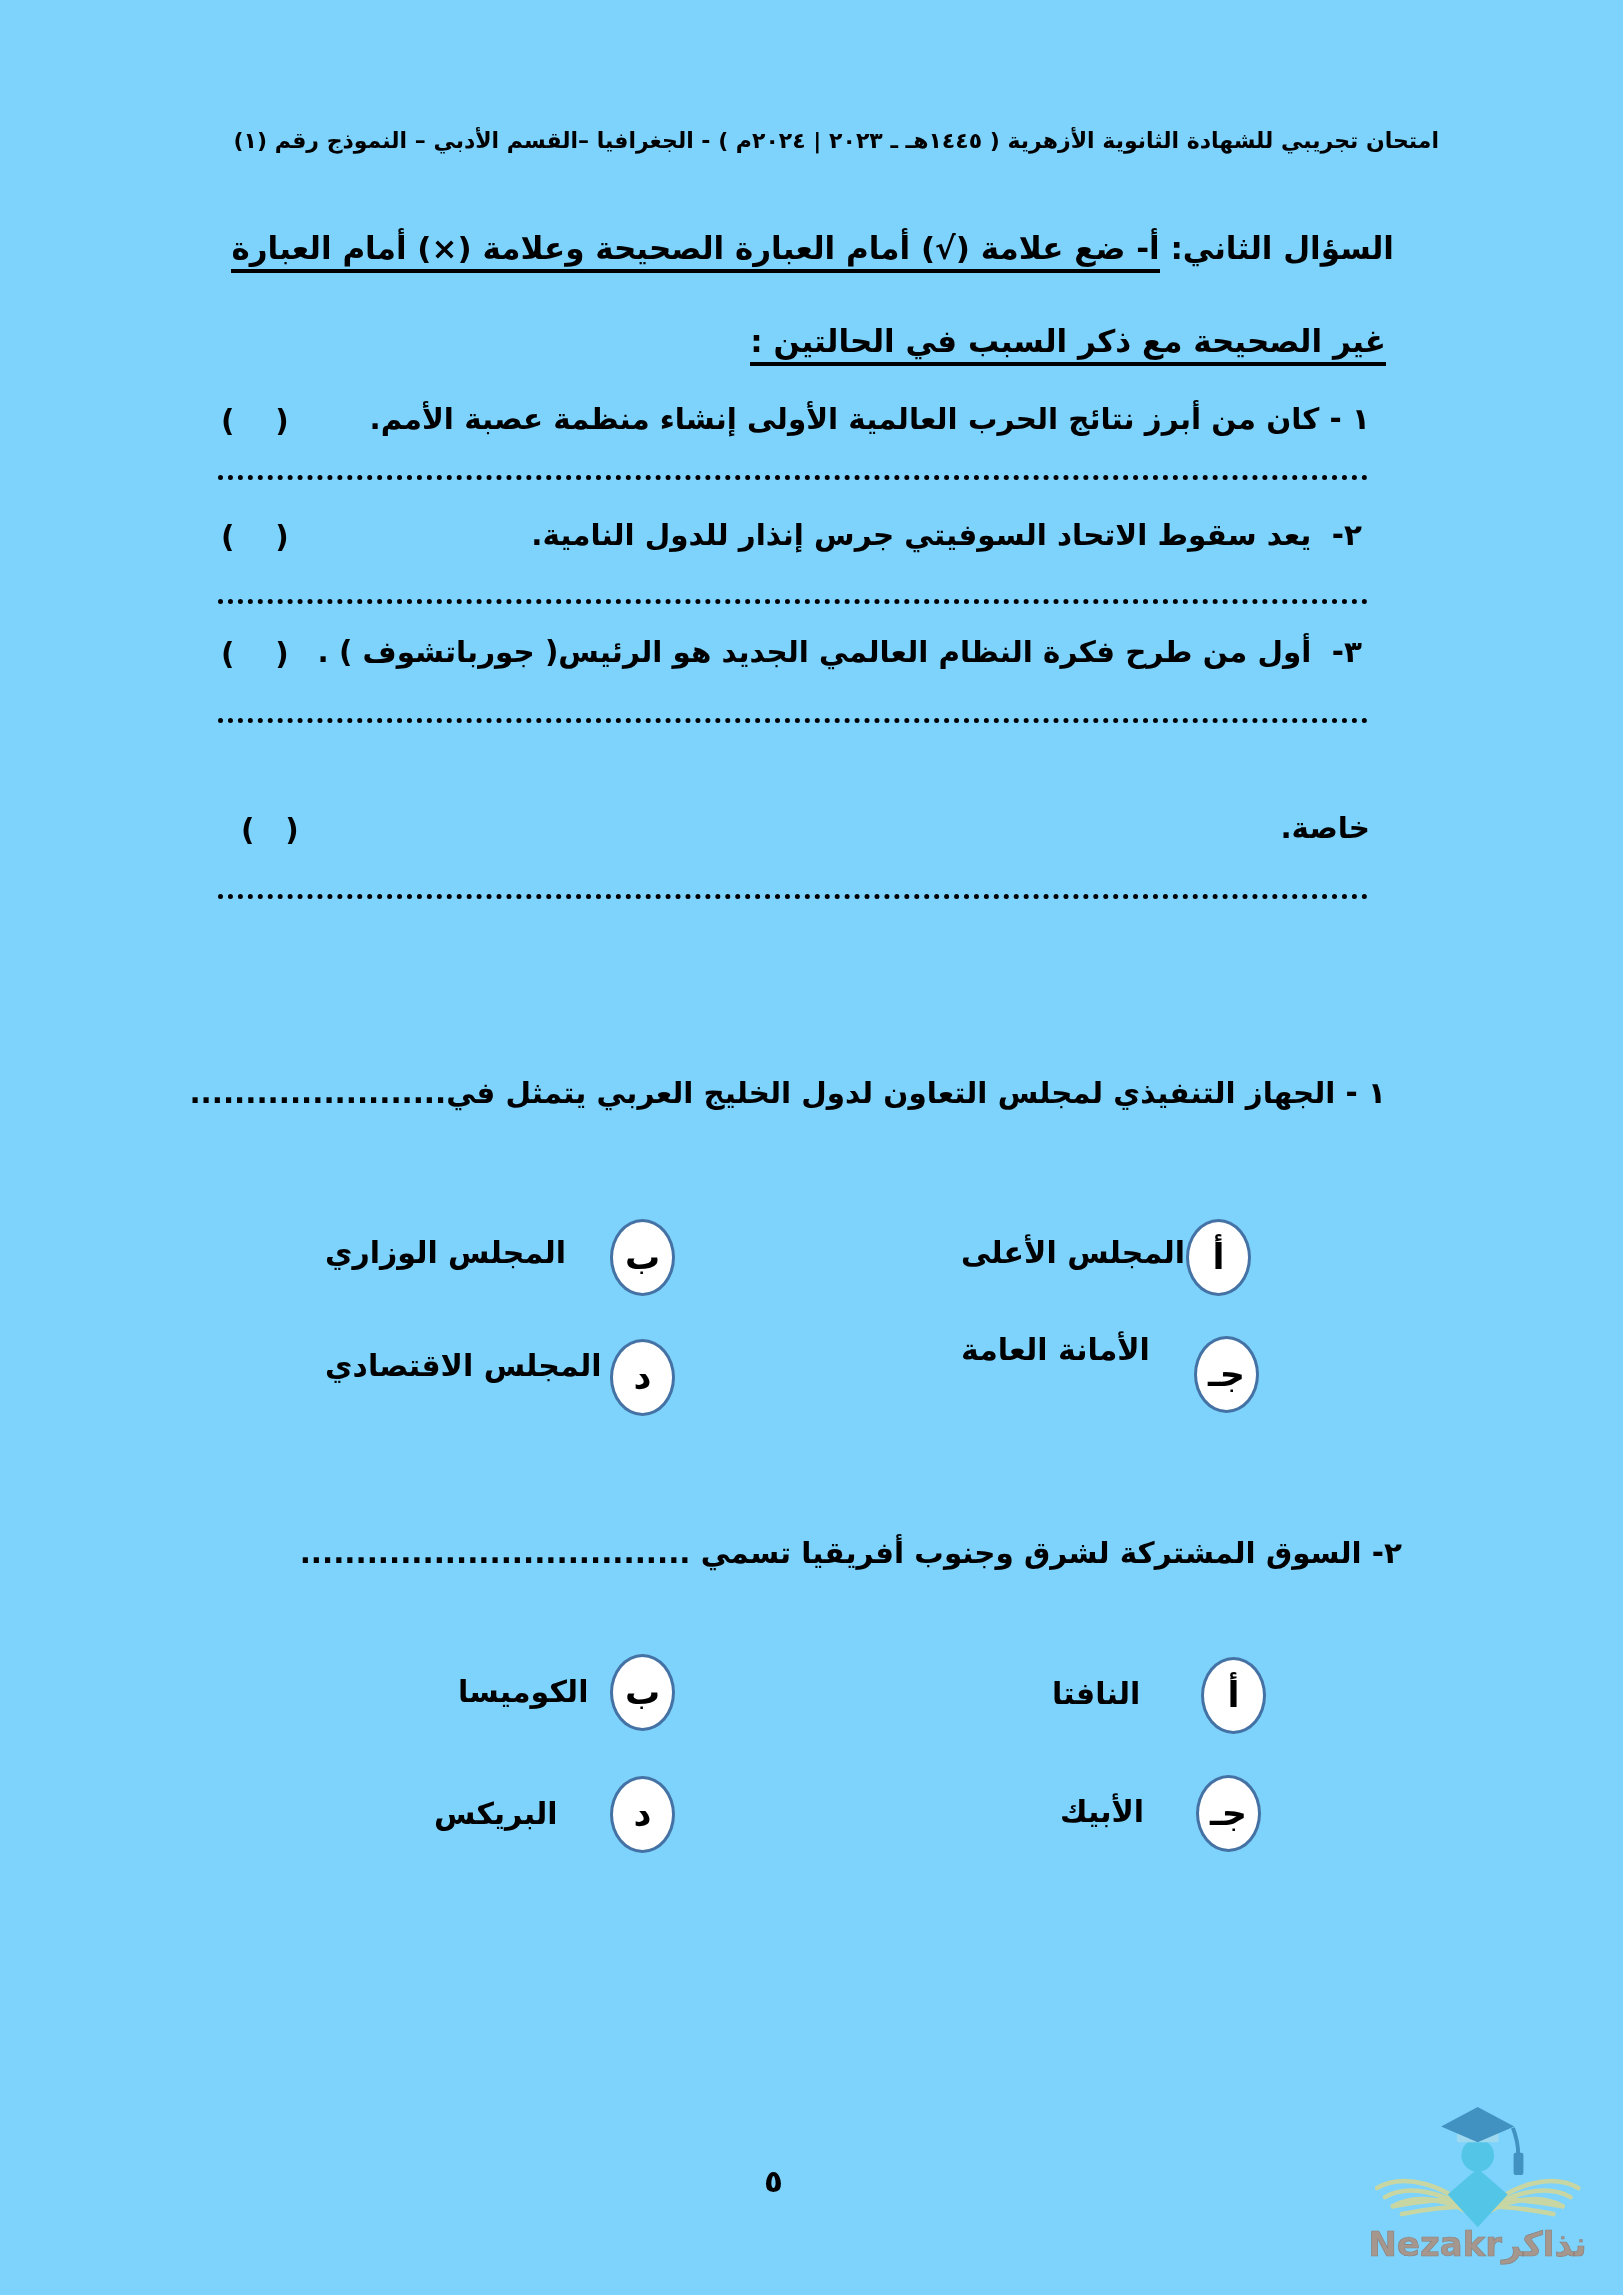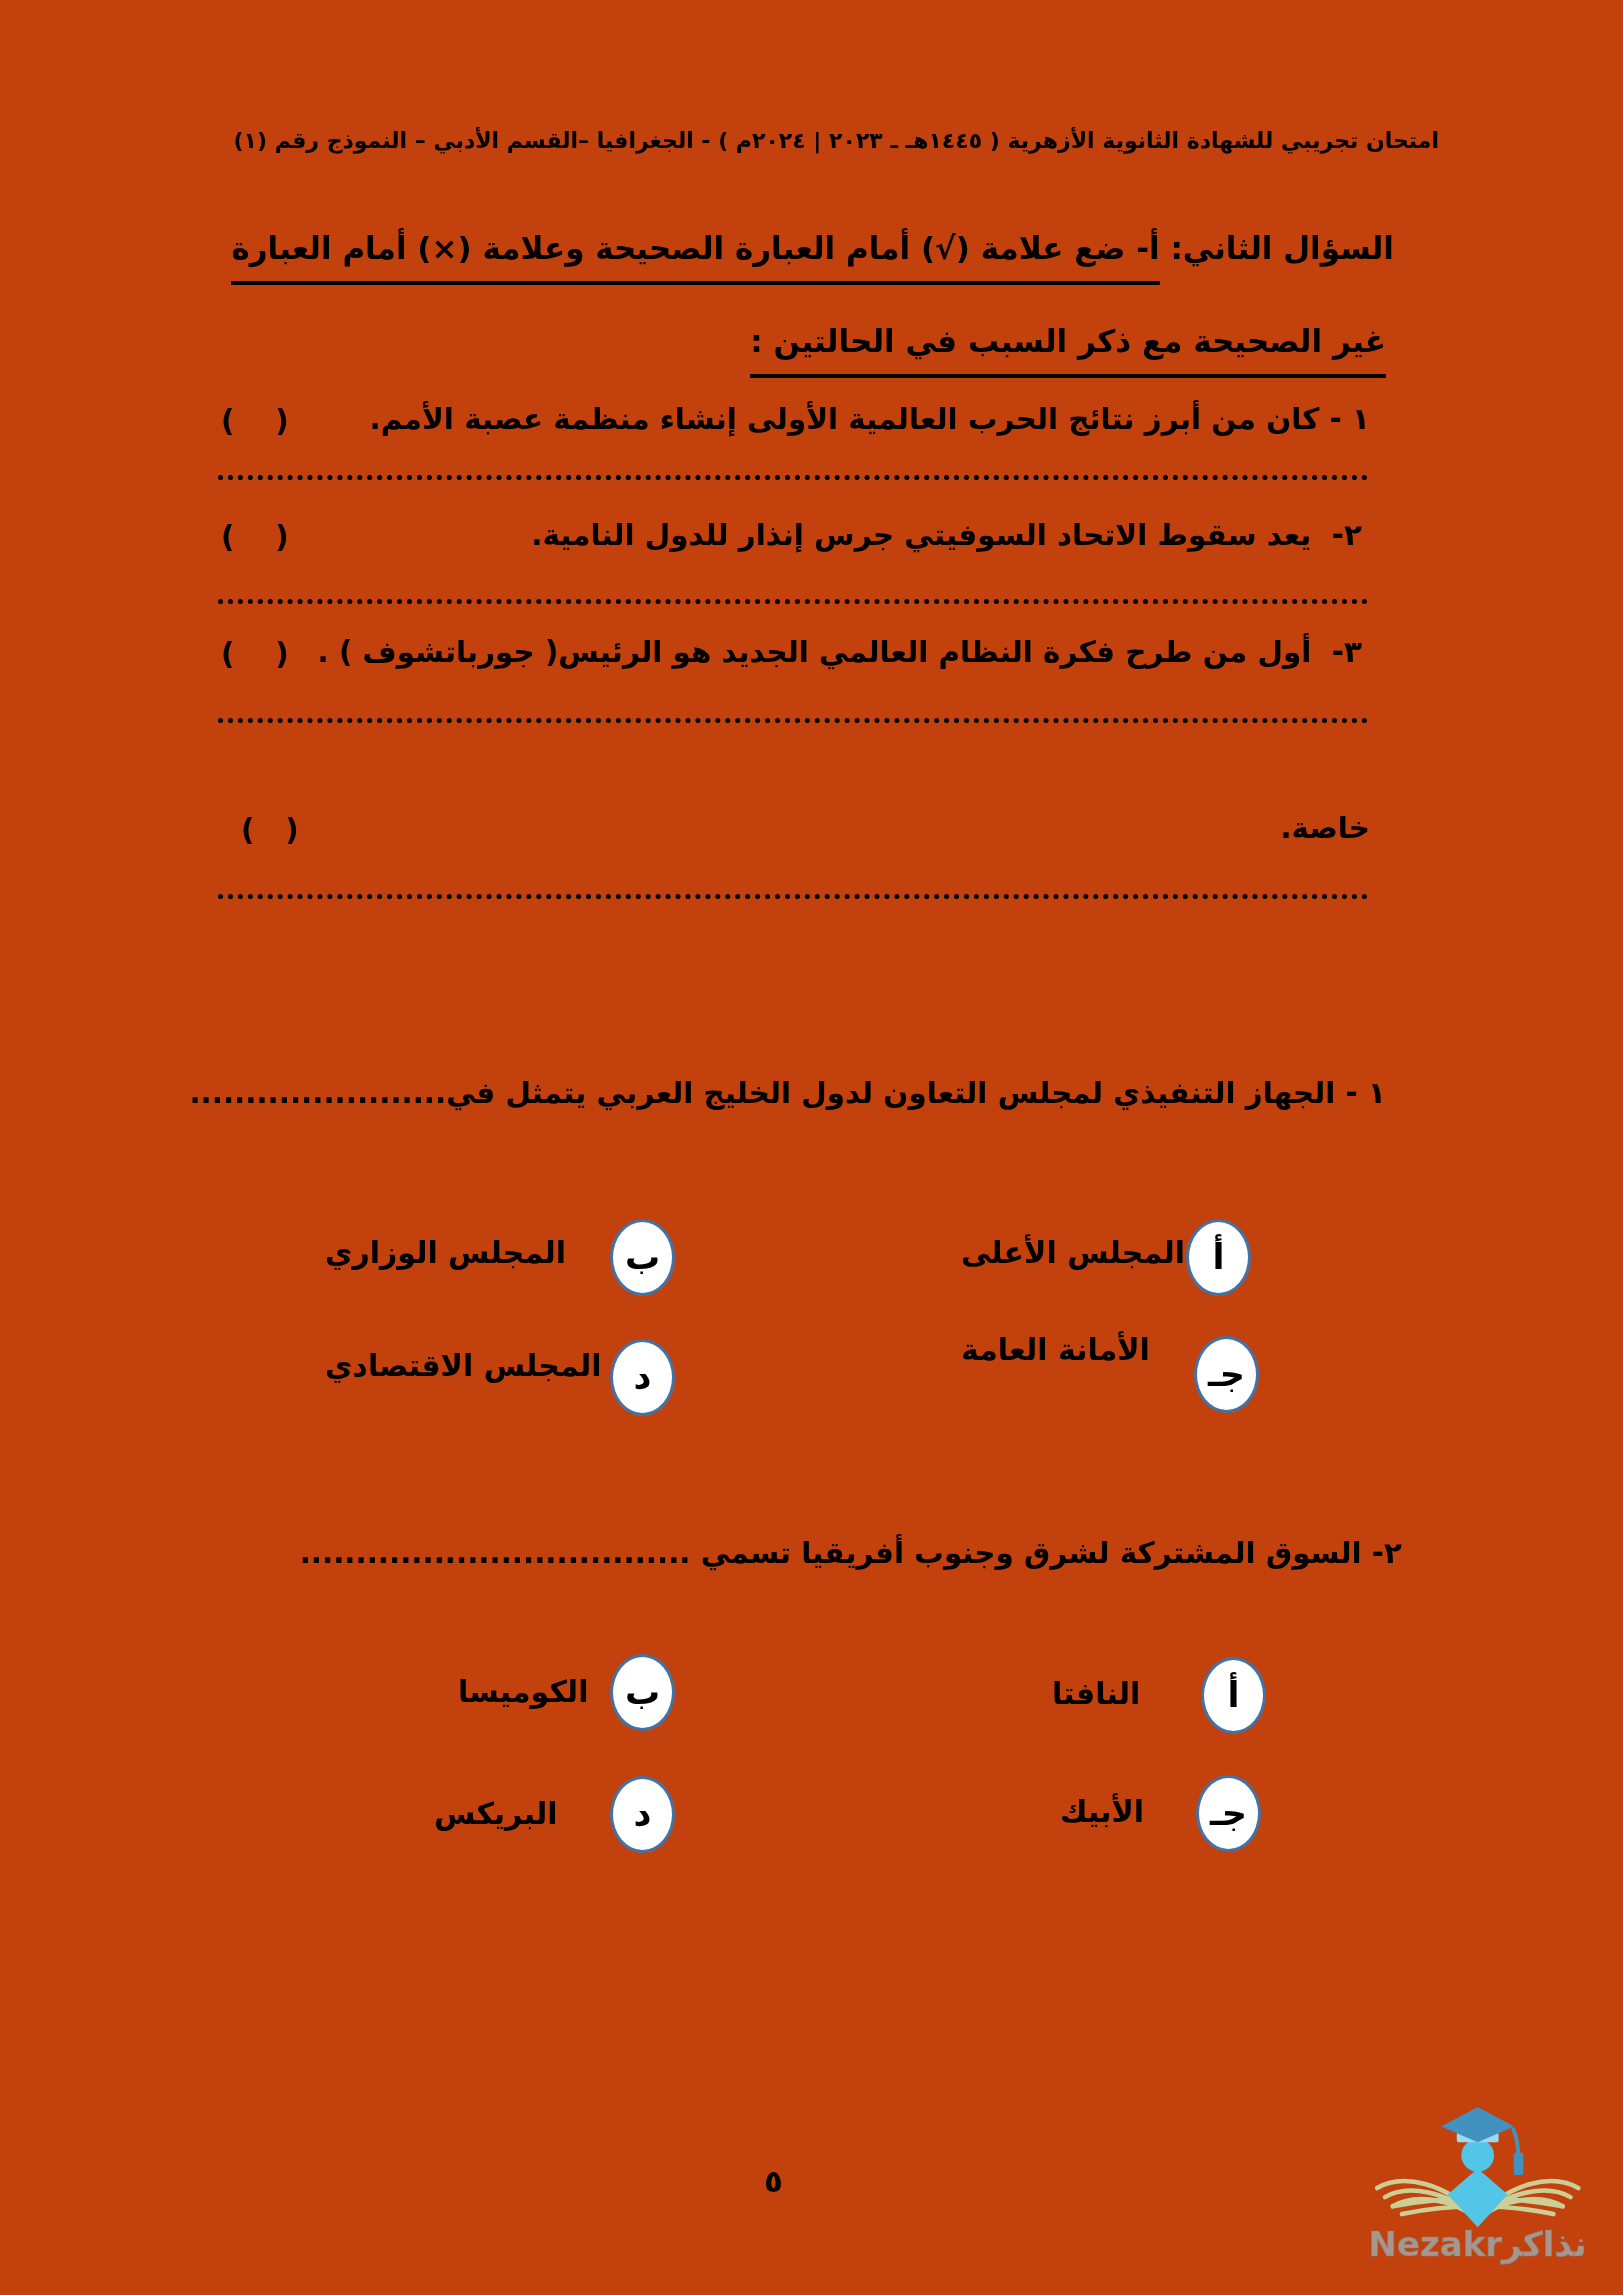--- a/index.html
+++ b/index.html
@@ -1,30 +1,30 @@
 <!DOCTYPE html>
 <html lang="ar" dir="rtl" style="font-size:10.5px"><head>
 <meta charset="utf-8">
 <style>
   html,body{margin:0;padding:0;background:#888;}
   .page{
     position:relative;
     width:1623px;height:2295px;
-    background:#c2410c;
+    background:#7dd3fc;
     font-family:"DejaVu Sans",sans-serif;
     font-weight:700;
     color:#000;
     direction:rtl;
     overflow:hidden;
     margin:0 auto;
   }
   .abs{position:absolute;white-space:nowrap;}
   .hdr{font-size:22px;letter-spacing:0;}
   .title{font-size:31px;}
-  .ul{border-bottom:4.6px solid #000;padding-bottom:15px;}
+  .ul{border-bottom:4.6px solid #000;padding-bottom:3px;}
   .item{font-size:29.4px;}
   .bracket{font-size:29.4px;direction:ltr;}
   .dots-line{height:0;border-bottom:5.9px dotted #000;}
   .qtext{font-size:29.4px;}
   .opt-label{font-size:30px;}
   .circle{
     width:65px;height:77px;
     border:3.9px solid #4472a4;
     border-radius:50%;
     display:flex;align-items:center;justify-content:center;

